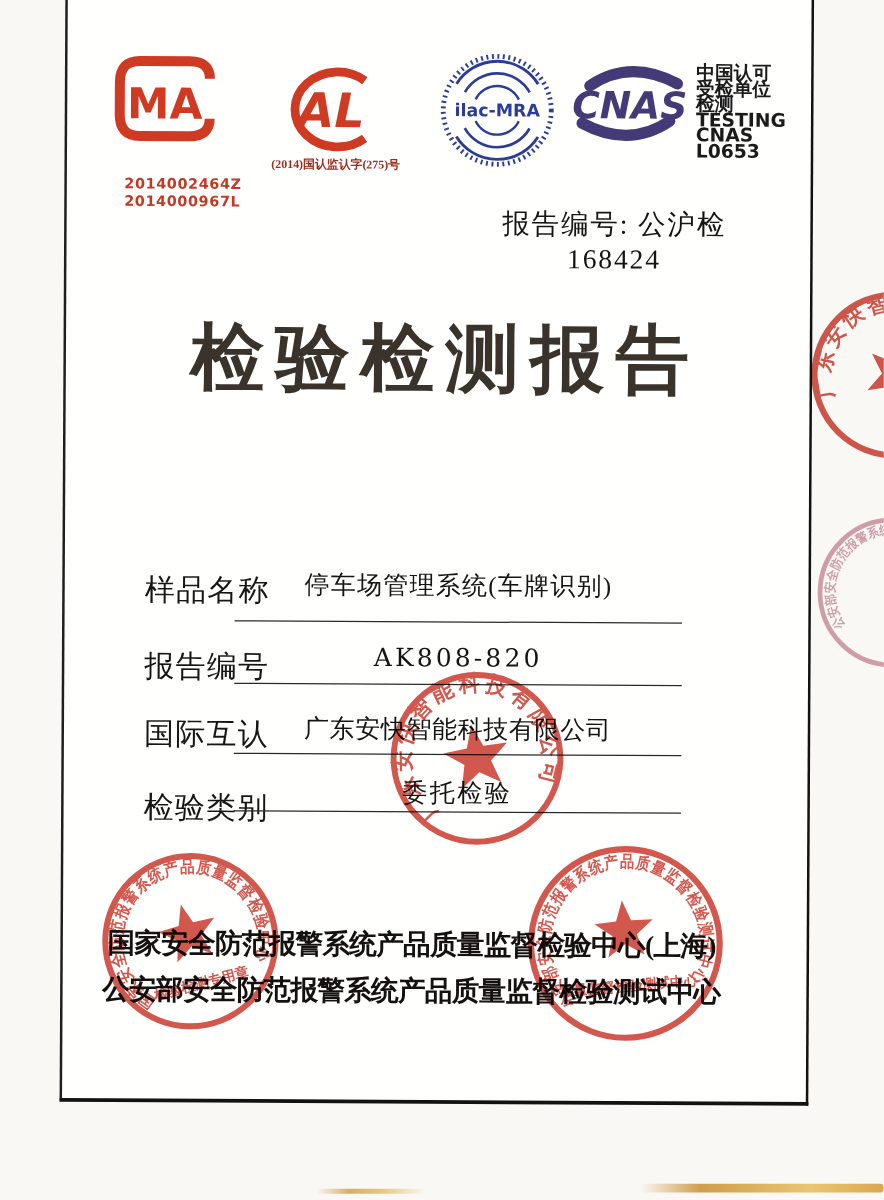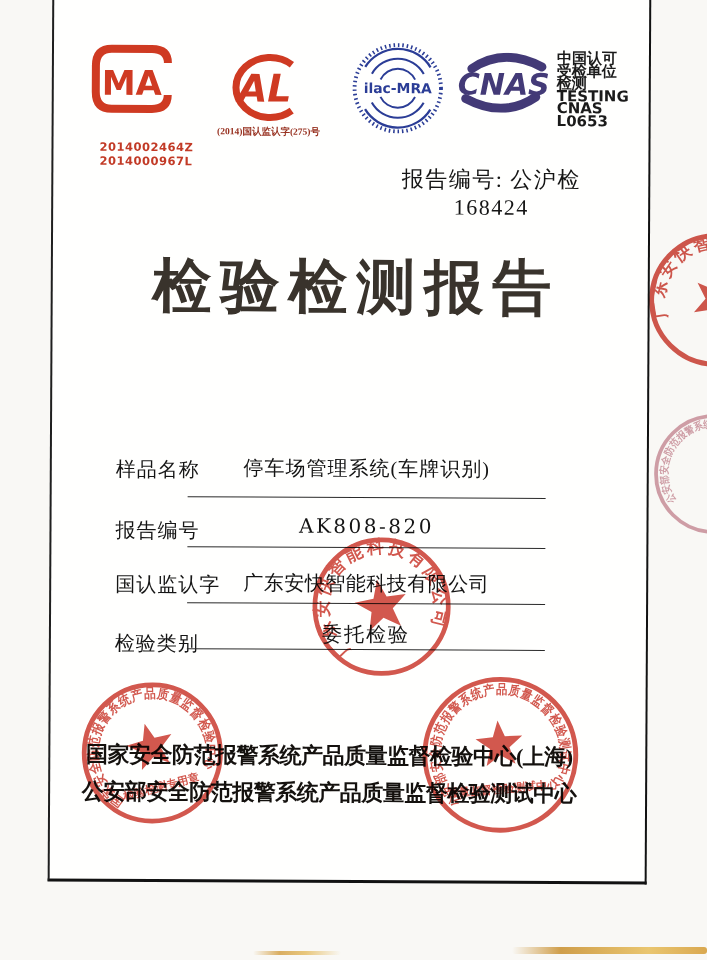--- a/index.html
+++ b/index.html
@@ -14,21 +14,21 @@
                font-weight:bold;font-size:11.5px;line-height:14px;color:#c23a26;letter-spacing:.5px;margin-top:21px;}
   .al-caption{position:absolute;left:148px;top:148px;width:134px;text-align:center;
               font-weight:bold;font-size:9.5px;color:#97301f;}
   .cnas-side{position:absolute;left:503px;top:73px;font-family:"DejaVu Sans","Liberation Sans",sans-serif;
              font-weight:bold;font-size:15px;line-height:12.5px;color:#1b1b1b;}
   
   .report-no{position:absolute;left:318px;top:186px;width:240px;text-align:center;
              font-size:22px;letter-spacing:1.5px;font-weight:500;color:#151515;}
   .title{position:absolute;left:0;right:0;top:270px;text-align:center;padding-left:12px;
          font-size:59px;font-weight:bold;letter-spacing:9px;color:#39332c;}
-  .field-label{position:absolute;left:64px;font-size:20px;letter-spacing:1px;color:#161616;}
+  .field-label{position:absolute;left:64px;font-size:24px;letter-spacing:1px;color:#161616;}
   .field-value{position:absolute;left:135px;width:360px;text-align:center;font-size:20px;color:#141414;}
   .field-line{position:absolute;left:136px;width:358px;border-top:1.6px solid #2a2a2a;height:0;}
   .footer-line{position:absolute;left:0;width:558px;text-align:center;font-weight:bold;
                font-size:22px;letter-spacing:-0.5px;color:#14110e;}
   
   .stamp{position:absolute;color:#c5281c;opacity:.78;mix-blend-mode:multiply;}
   .stamp.faint{opacity:.5;color:#a8455a;}
   .stamp text{font-family:"Liberation Serif","DejaVu Serif",serif;font-weight:bold;}
   
   .streak{position:absolute;border-radius:3px;}
@@ -88,21 +88,21 @@
     <div class="title">检验检测报告</div>
 
     <div class="field-label" style="top:479px">样品名称</div>
     <div class="field-value" style="top:477px;letter-spacing:1px">停车场管理系统(车牌识别)</div>
     <div class="field-line" style="top:519px"></div>
 
     <div class="field-label" style="top:540px">报告编号</div>
     <div class="field-value" style="top:536px;letter-spacing:2.5px;font-family:'DejaVu Serif',serif">AK808-820</div>
     <div class="field-line" style="top:569px"></div>
 
-    <div class="field-label" style="top:594px">国认监认字</div>
+    <div class="field-label" style="top:594px">国际互认</div>
     <div class="field-value" style="top:592px;letter-spacing:.5px">广东安快智能科技有限公司</div>
     <div class="field-line" style="top:625px"></div>
 
     <div class="field-label" style="top:653px">检验类别</div>
     <div class="field-value" style="top:643px;letter-spacing:2px">委托检验</div>
     <div class="field-line" style="top:671px"></div>
 
     <div class="footer-line" style="top:763px">国家安全防范报警系统产品质量监督检验中心(上海)</div>
     <div class="footer-line" style="top:800px">公安部安全防范报警系统产品质量监督检验测试中心</div>
 

